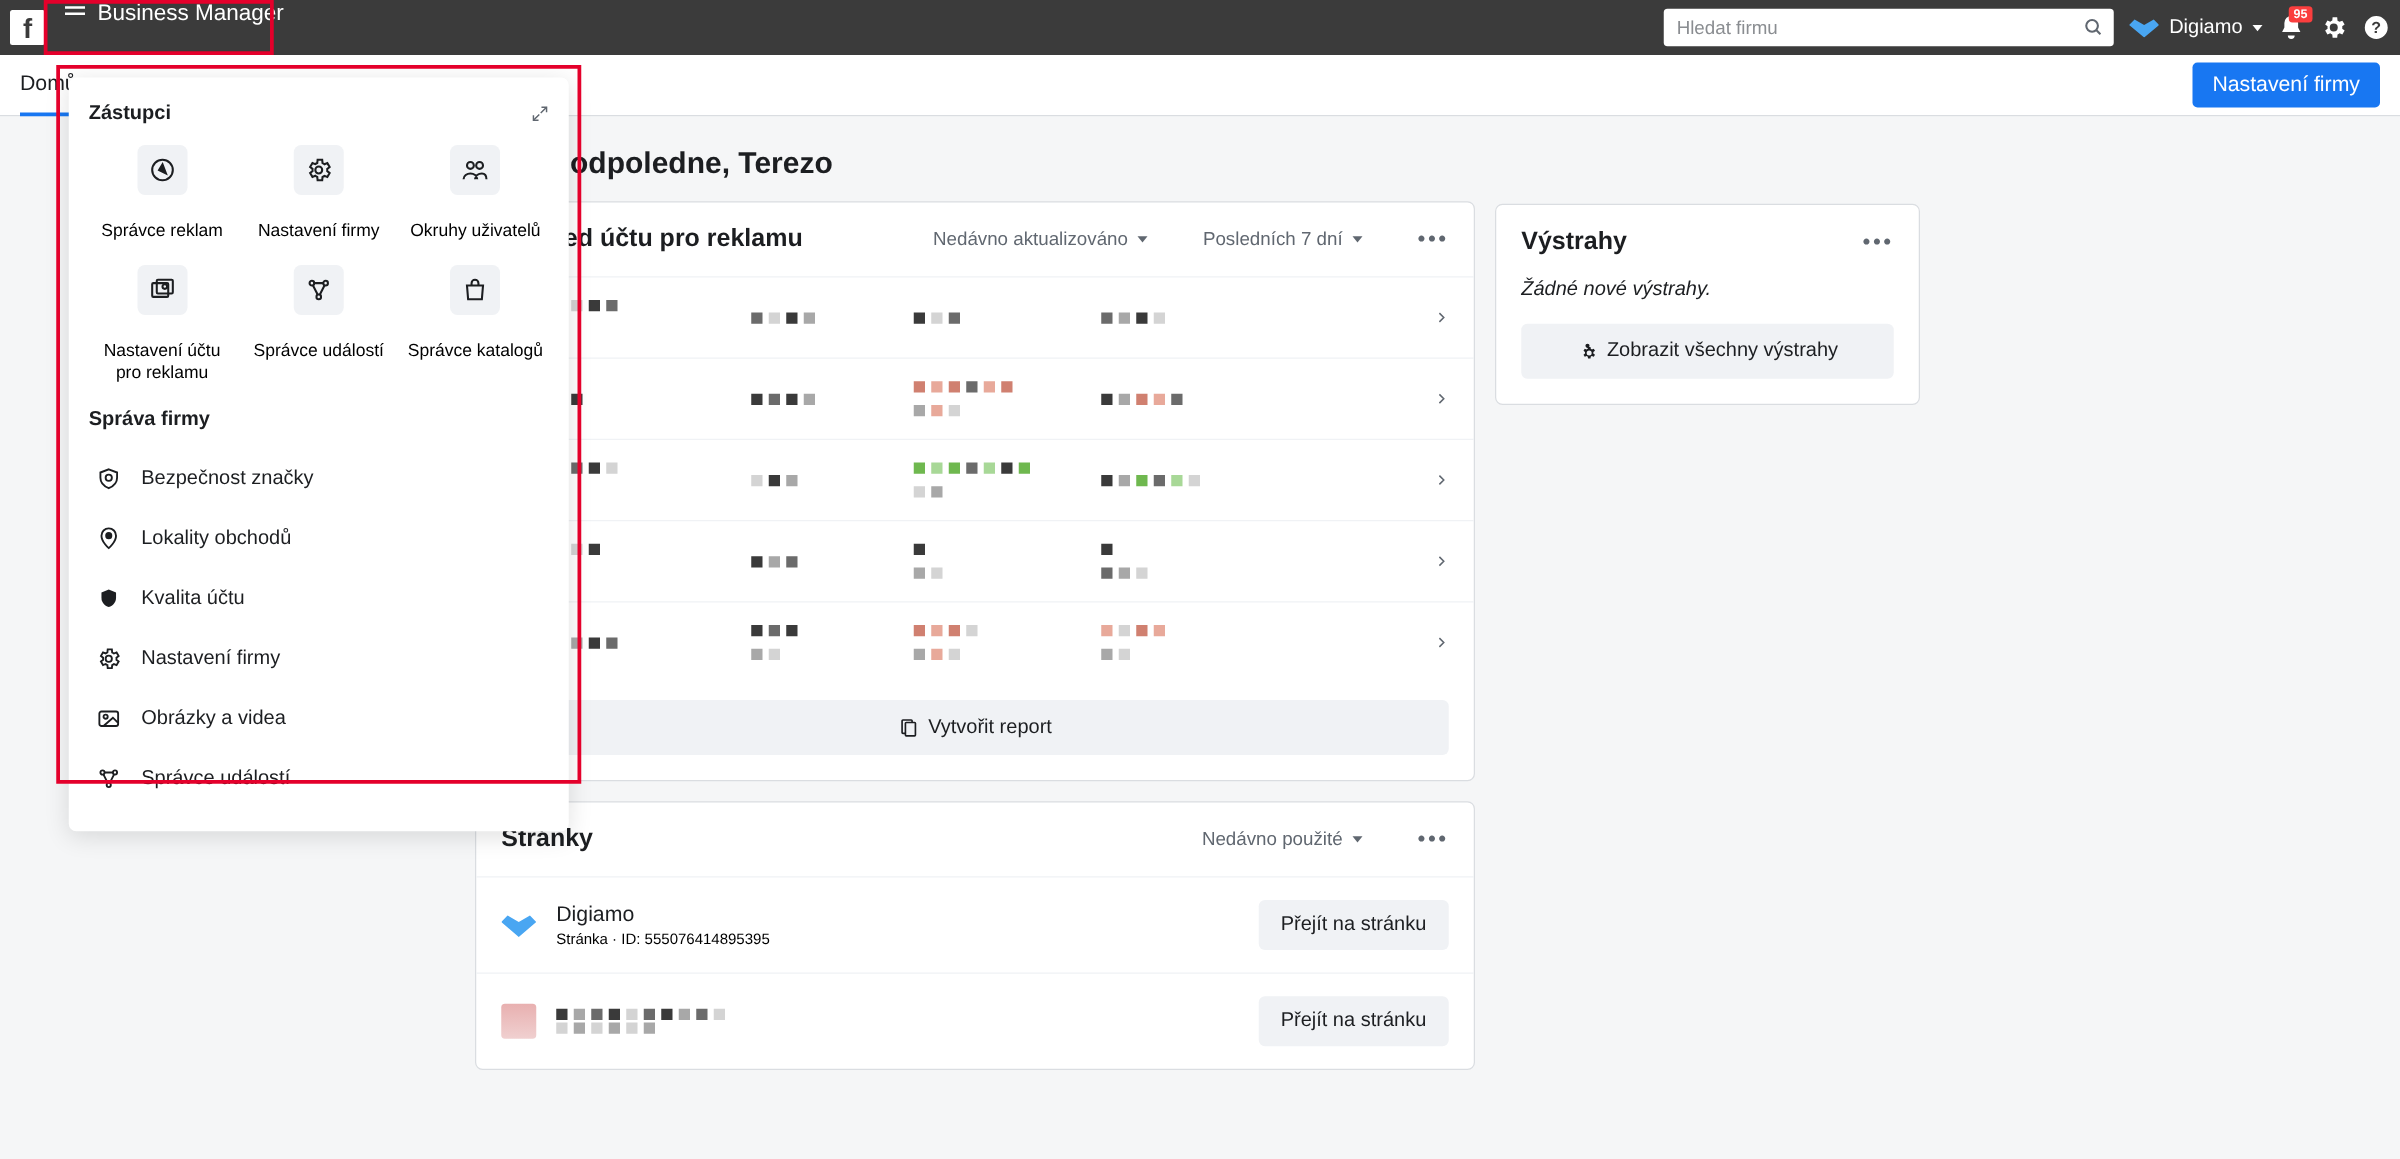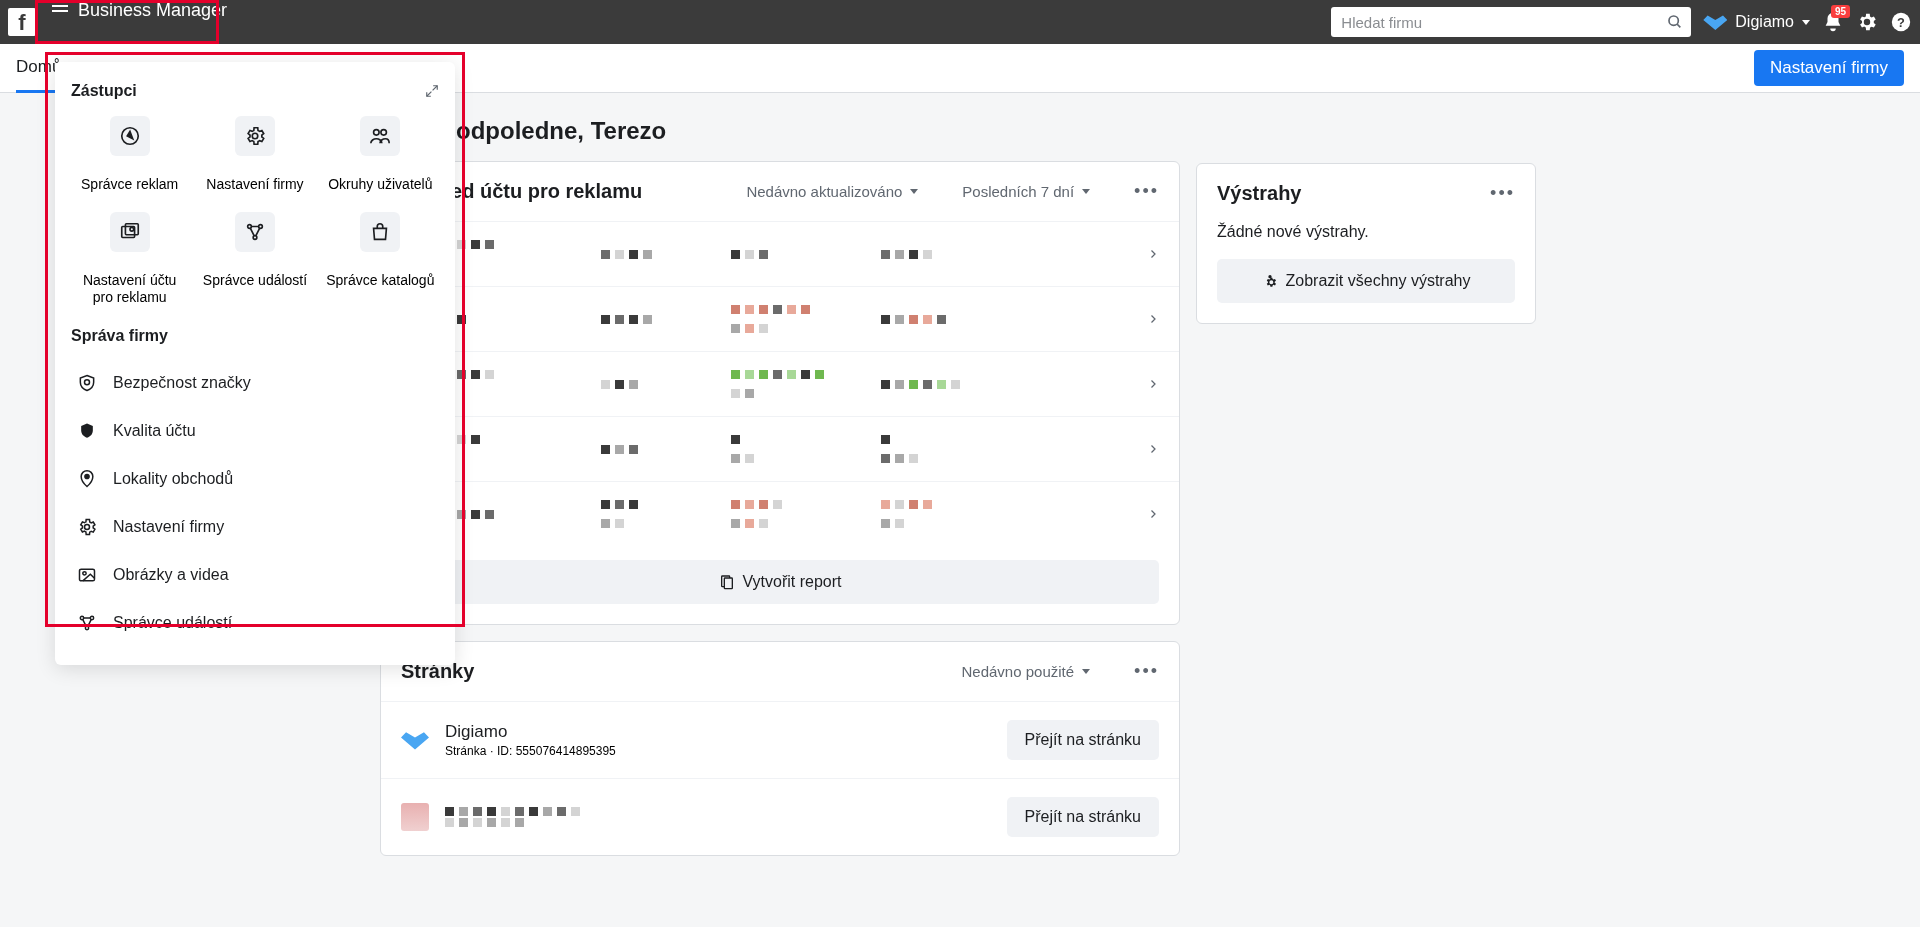--- a/index.html
+++ b/index.html
@@ -65,21 +65,21 @@
 .g1 { background: #3a3a3a; } .g2 { background: #6b6b6b; } .g3 { background: #a8a8a8; } .g4 { background: #d4d4d4; }
 .r1 { background: #d08070; } .r2 { background: #e8a99a; } .gr1 { background: #6fb84f; } .gr2 { background: #a8d897; }
 .report-btn { margin: 14px 20px 20px; background: #f0f2f5; border: none; border-radius: 5px; height: 44px; width: calc(100% - 40px); font-size: 16px; color: #1c1e21; display: flex; align-items: center; justify-content: center; gap: 8px; cursor: pointer; }
 .page-row { display: flex; align-items: center; padding: 18px 20px; border-top: 1px solid #f0f2f5; }
 .page-logo { width: 28px; height: 24px; margin-right: 16px; }
 .page-info { display: flex; flex-direction: column; gap: 2px; }
 .page-name { font-size: 17px; color: #1c1e21; font-weight: 500; }
 .page-sub { font-size: 12px; color: #000000; }
 .goto-btn { margin-left: auto; background: #f0f2f5; border: none; border-radius: 5px; height: 40px; padding: 0 18px; font-size: 16px; color: #1c1e21; cursor: pointer; }
 .alert-body { padding: 0 20px 20px; }
-.alert-empty { font-size: 16px; color: #1c1e21; margin-bottom: 18px; }
+.alert-empty { font-size: 16px; color: #1c1e21; margin-bottom: 18px; font-style: italic; }
 .alert-btn { background: #f0f2f5; border: none; border-radius: 5px; height: 44px; width: 100%; font-size: 16px; color: #1c1e21; display: flex; align-items: center; justify-content: center; gap: 8px; cursor: pointer; }
 svg { display: block; }
 </style>
 </head>
 <body>
 
 <div class="topbar">
   <div class="fb-logo">f</div>
   <div class="bm-toggle">
     <div class="hamb">
@@ -208,34 +208,34 @@
       <span class="ico-wrap">
           <svg width="20" height="20" viewBox="0 0 24 24" fill="none" stroke="#1c1e21" stroke-width="1.8">
             <path d="M12 3l8 3v5c0 5-3 8-8 10-5-2-8-5-8-10V6z"></path>
             <circle cx="12" cy="11" r="3"></circle>
           </svg>
         </span>
       <span>Bezpečnost značky</span>
     </div>
     <div class="mega-item">
       <span class="ico-wrap">
-          <svg width="20" height="20" viewBox="0 0 24 24" fill="#1c1e21">
-            <path d="M12 3l7 3v5c0 4.5-2.8 7.5-7 9-4.2-1.5-7-4.5-7-9V6z"></path>
-          </svg>
-        </span>
-      <span>Kvalita účtu</span>
-    </div>
-    <div class="mega-item">
-      <span class="ico-wrap">
           <svg width="20" height="20" viewBox="0 0 24 24" fill="none" stroke="#1c1e21" stroke-width="1.8">
             <path d="M12 21s7-6 7-12a7 7 0 10-14 0c0 6 7 12 7 12z"></path>
             <circle cx="12" cy="9" r="2.5" fill="#1c1e21"></circle>
           </svg>
         </span>
       <span>Lokality obchodů</span>
+    </div>
+    <div class="mega-item">
+      <span class="ico-wrap">
+          <svg width="20" height="20" viewBox="0 0 24 24" fill="#1c1e21">
+            <path d="M12 3l7 3v5c0 4.5-2.8 7.5-7 9-4.2-1.5-7-4.5-7-9V6z"></path>
+          </svg>
+        </span>
+      <span>Kvalita účtu</span>
     </div>
     <div class="mega-item">
       <span class="ico-wrap">
           <svg width="20" height="20" viewBox="0 0 24 24" fill="none" stroke="#1c1e21" stroke-width="1.8">
             <circle cx="12" cy="12" r="3"></circle>
             <path d="M19.4 13a7.5 7.5 0 000-2l2.1-1.6-2-3.4-2.5 1a7.5 7.5 0 00-1.7-1L15 3h-4l-.3 2.9a7.5 7.5 0 00-1.7 1l-2.5-1-2 3.4L6.6 11a7.5 7.5 0 000 2l-2.1 1.6 2 3.4 2.5-1a7.5 7.5 0 001.7 1L11 21h4l.3-2.9a7.5 7.5 0 001.7-1l2.5 1 2-3.4z"></path>
           </svg>
         </span>
       <span>Nastavení firmy</span>
     </div>

